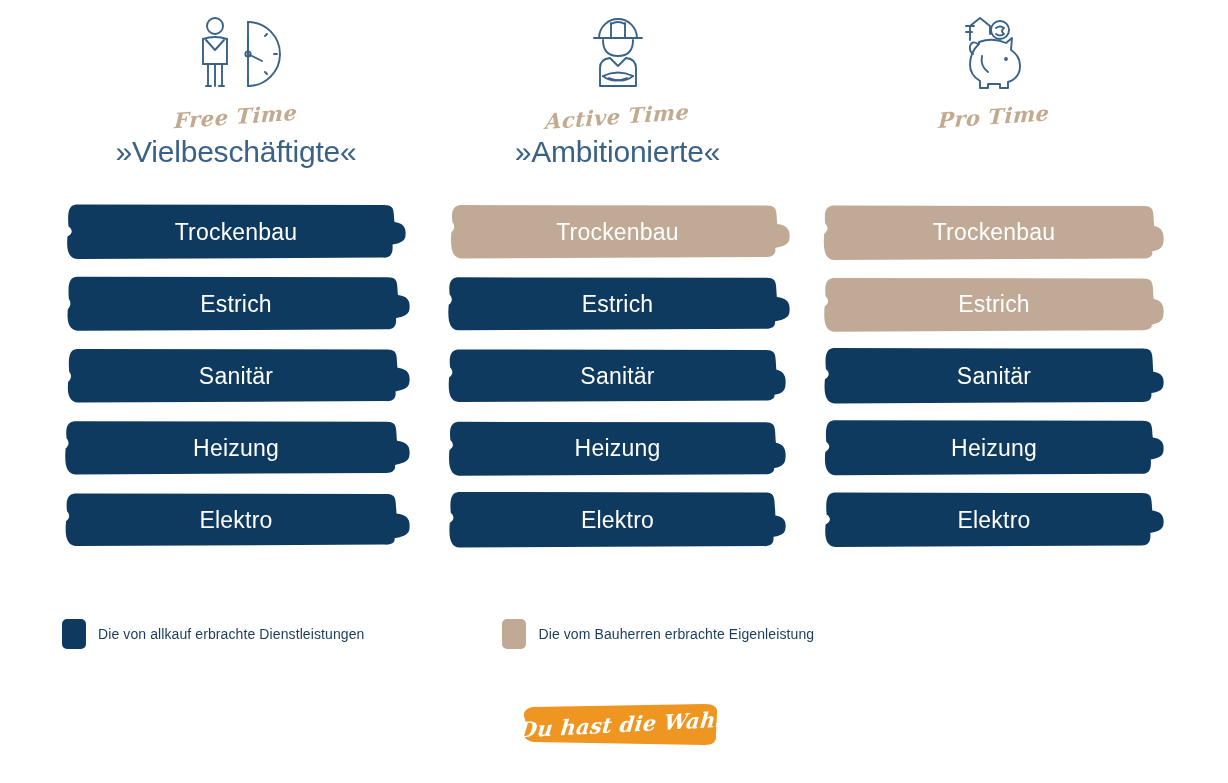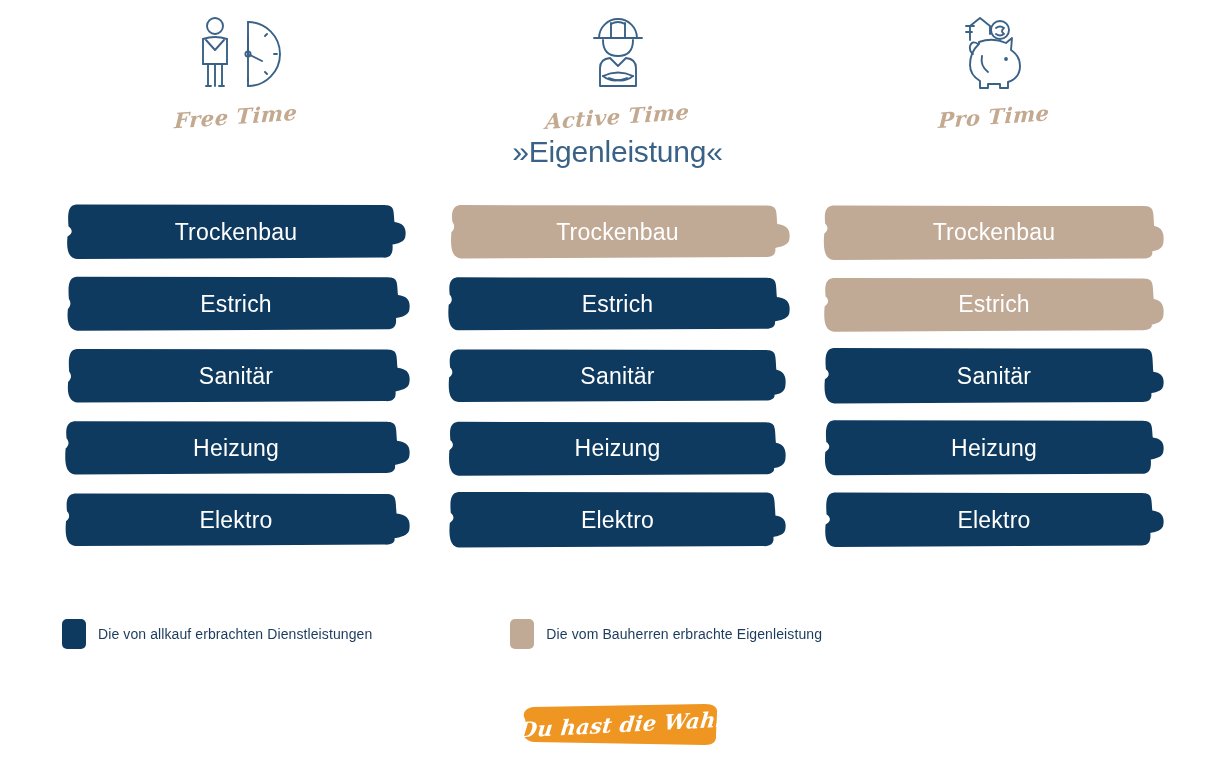--- a/index.html
+++ b/index.html
@@ -91,20 +91,21 @@
           <path d="M22 50 L22 72 M29 50 L29 72 M36 50 L36 72"></path>
           <path d="M20 72 L25 72 M33 72 L38 72"></path>
           <path d="M62 8 A32 32 0 1 1 62 72"></path>
           <path d="M62 8 L62 72"></path>
           <path d="M62 40 L62 22 M62 40 L76 47"></path>
           <circle cx="62" cy="40" r="2.6"></circle>
           <path d="M88 40 L91 40 M62 64 L62 67 M79 22 L81 20 M79 58 L81 60"></path>
         </svg>
       </div>
       <div class="script">Free Time</div>
+      <div class="col-title">»Vielbeschäftigte«</div>
     </div>
     <div class="bars">
         <div class="bar">
           <div class="shape">
             <svg viewBox="0 0 348 60" preserveAspectRatio="none">
               <path d="M 14.0 2.5 C 8.0 3.5 5.0 7.5 6.5 24.4 C 10.9 27.4 10.9 31.4 5.5 34.4 C 4.0 49.1 7.0 56.1 15.0 57.1 L 320.5 55.6 C 327.5 56.1 331.5 53.1 330.5 42.6 C 334.5 41.6 343.5 40.6 343.5 33.2 C 344.5 25.0 340.5 21.1 332.5 20.1 C 331.5 7.5 332.5 3.5 322.5 3.0 Z" fill="#0e3a5f"></path>
             </svg>
           </div>
           <div class="txt">Trockenbau</div>
         </div>
@@ -152,21 +153,21 @@
           <path d="M34 24 L34 9 M48 24 L48 9"></path>
           <path d="M34 10 Q41 6 48 10"></path>
           <path d="M26 26 Q26 42 41 42 Q56 42 56 26"></path>
           <path d="M23 54 Q23 45 33 44 L41 52 L49 44 Q59 45 59 54 L59 72 L23 72 Z"></path>
           <path d="M26 62 Q41 55 56 62"></path>
           <path d="M26 62 Q36 70 50 64"></path>
           <path d="M56 62 Q46 70 32 64"></path>
         </svg>
       </div>
       <div class="script">Active Time</div>
-      <div class="col-title">»Eigenleistung«</div>
+      <div class="col-title">»Ambitionierte«</div>
     </div>
     <div class="bars">
         <div class="bar">
           <div class="shape">
             <svg viewBox="0 0 345 60" preserveAspectRatio="none">
               <path d="M 14.9 3.1 C 8.9 4.1 5.9 8.1 7.4 20.1 C 9.9 23.1 9.9 27.1 6.4 30.1 C 4.9 48.5 7.9 55.5 15.9 56.5 L 320.3 55.0 C 327.3 55.5 331.3 52.5 330.3 45.9 C 334.3 44.9 344.5 43.9 344.5 36.0 C 345.5 27.3 341.5 23.1 332.3 22.1 C 331.3 8.1 332.3 4.1 322.3 3.6 Z" fill="#c0a995"></path>
             </svg>
           </div>
           <div class="txt">Trockenbau</div>
         </div>
@@ -261,21 +262,21 @@
             </svg>
           </div>
           <div class="txt">Elektro</div>
         </div>
       </div>
   </div>
 
   <div class="legend">
     <div class="legend-item first">
       <span class="swatch" style="background: rgb(14, 58, 95);"></span>
-      <span class="legend-label">Die von allkauf erbrachten Dienstleistungen</span>
+      <span class="legend-label">Die von allkauf erbrachte Dienstleistungen</span>
     </div>
     <div class="legend-item second">
       <span class="swatch" style="background: rgb(192, 169, 149);"></span>
       <span class="legend-label">Die vom Bauherren erbrachte Eigenleistung</span>
     </div>
   </div>
 
   <div class="badge">
     <div class="shape">
         <svg viewBox="0 0 205 47" preserveAspectRatio="none">

